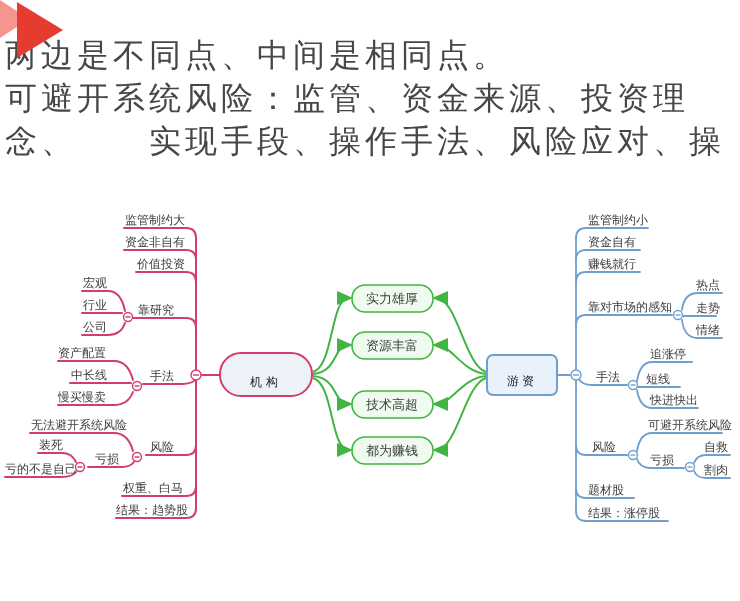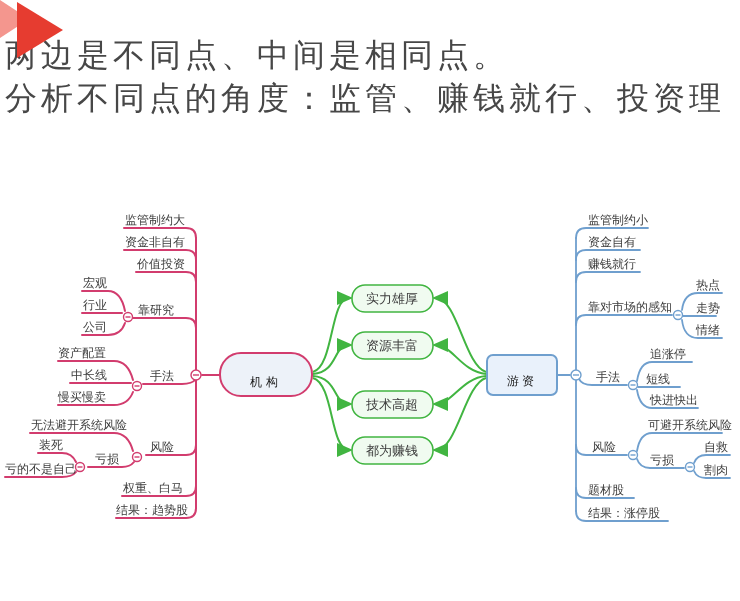--- a/index.html
+++ b/index.html
@@ -16,21 +16,22 @@
   .blue-line{stroke:#6f9fce;stroke-width:1.8;fill:none;stroke-linecap:round;}
   .green-line{stroke:#41b541;stroke-width:2;fill:none;}
   .cbtn circle{fill:#ffffff;stroke-width:1.4;}
   .cbtn line{stroke-width:1.4;}
 </style>
 </head>
 <body>
 
 <div class="header">
   <div>两边是不同点、中间是相同点。</div>
-  <div>分析不同点的角度：监管、赚钱就行、投资理</div>
+  <div>可避开系统风险：监管、资金来源、投资理</div>
+  <div>念、　　实现手段、操作手法、风险应对、操</div>
 </div>
 
 <svg width="740" height="601" viewBox="0 0 740 601">
   <defs>
     <marker id="arrG" orient="auto" markerWidth="9" markerHeight="8" refX="6" refY="3.5">
       <path d="M0,0 L8,3.5 L0,7 z" fill="#41b541"></path>
     </marker>
   </defs>
 
   <polygon points="0,0 29,19 0,38" fill="#f4968e"></polygon>

